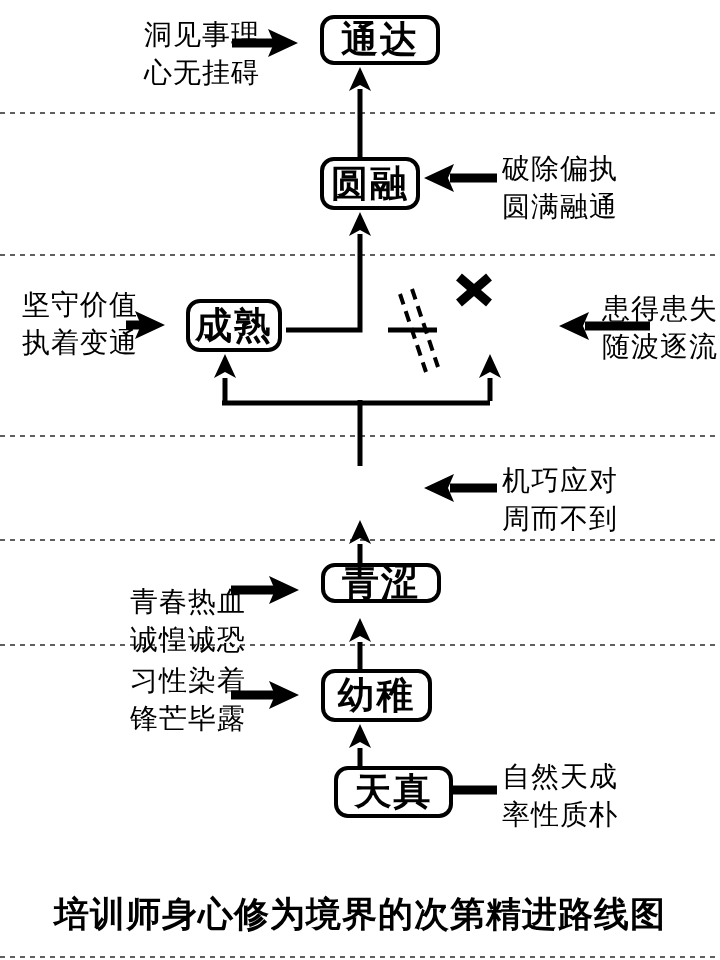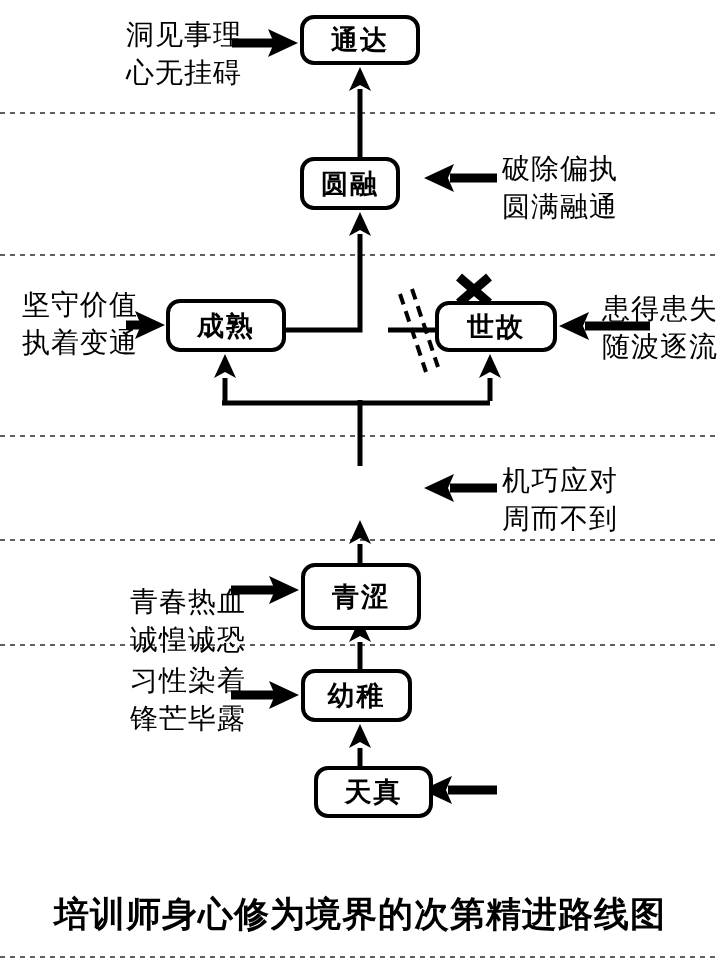--- a/index.html
+++ b/index.html
@@ -5,21 +5,21 @@
   html,body{margin:0;padding:0;background:#888;}
   .canvas{
     position:relative;width:720px;height:960px;background:#ffffff;
     font-family:"Liberation Sans","DejaVu Sans",sans-serif;overflow:hidden;
   }
   .overlay{position:absolute;left:0;top:0;width:720px;height:960px;}
   .stage-box{
     position:absolute;box-sizing:border-box;background:#ffffff;
     border:4px solid #000;border-radius:14px;
     display:flex;align-items:center;justify-content:center;
-    font-size:27px;font-weight:700;color:#000;letter-spacing:2px;
+    font-size:37px;font-weight:700;color:#000;letter-spacing:2px;margin-left:20px;
   }
   .note{
     position:absolute;font-size:28px;line-height:38px;color:#000;
     white-space:pre-line;font-weight:400;letter-spacing:1px;
   }
   .diagram-title{
     position:absolute;left:0;top:891px;width:720px;text-align:center;
     font-size:35px;font-weight:700;color:#000;letter-spacing:1px;
   }
 </style>
@@ -122,36 +122,37 @@
       </g>
       <g>
         <line x1="448" y1="790" x2="497" y2="790"></line>
         <polygon points="422,790 452,776 446,790 452,804" stroke="none"></polygon>
       </g>
     </g>
   </svg>
 
   <div class="stage-box" style="left:300px;top:15px;width:120px;height:50px">通达</div>
   <div class="stage-box" style="left:300px;top:157px;width:100px;height:53px">圆融</div>
-  <div class="stage-box" style="left:166px;top:299px;width:120px;height:53px">成熟</div>
-  <div class="stage-box" style="left:435px;top:301px;width:122px;height:51px">世故</div>
-  <div class="stage-box" style="left:301px;top:563px;width:120px;height:67px">青涩</div>
+  <div class="stage-box" style="left:166px;top:299px;width:96px;height:53px">成熟</div>
+  <div class="stage-box" style="left:301px;top:563px;width:120px;height:40px">青涩</div>
   <div class="stage-box" style="left:301px;top:669px;width:111px;height:53px">幼稚</div>
   <div class="stage-box" style="left:314px;top:766px;width:119px;height:52px">天真</div>
 
-  <div class="note" style="left:126px;top:16px">洞见事理
+  <div class="note" style="left:144px;top:16px">洞见事理
 心无挂碍</div>
   <div class="note" style="left:502px;top:150px">破除偏执
 圆满融通</div>
   <div class="note" style="left:22px;top:286px">坚守价值
 执着变通</div>
   <div class="note" style="left:602px;top:290px">患得患失
 随波逐流</div>
   <div class="note" style="left:502px;top:462px">机巧应对
 周而不到</div>
   <div class="note" style="left:130px;top:583px">青春热血
 诚惶诚恐</div>
   <div class="note" style="left:130px;top:662px">习性染着
 锋芒毕露</div>
+  <div class="note" style="left:502px;top:758px">自然天成
+率性质朴</div>
 
   <div class="diagram-title">培训师身心修为境界的次第精进路线图</div>
 
 </div>
 
 </body></html>

